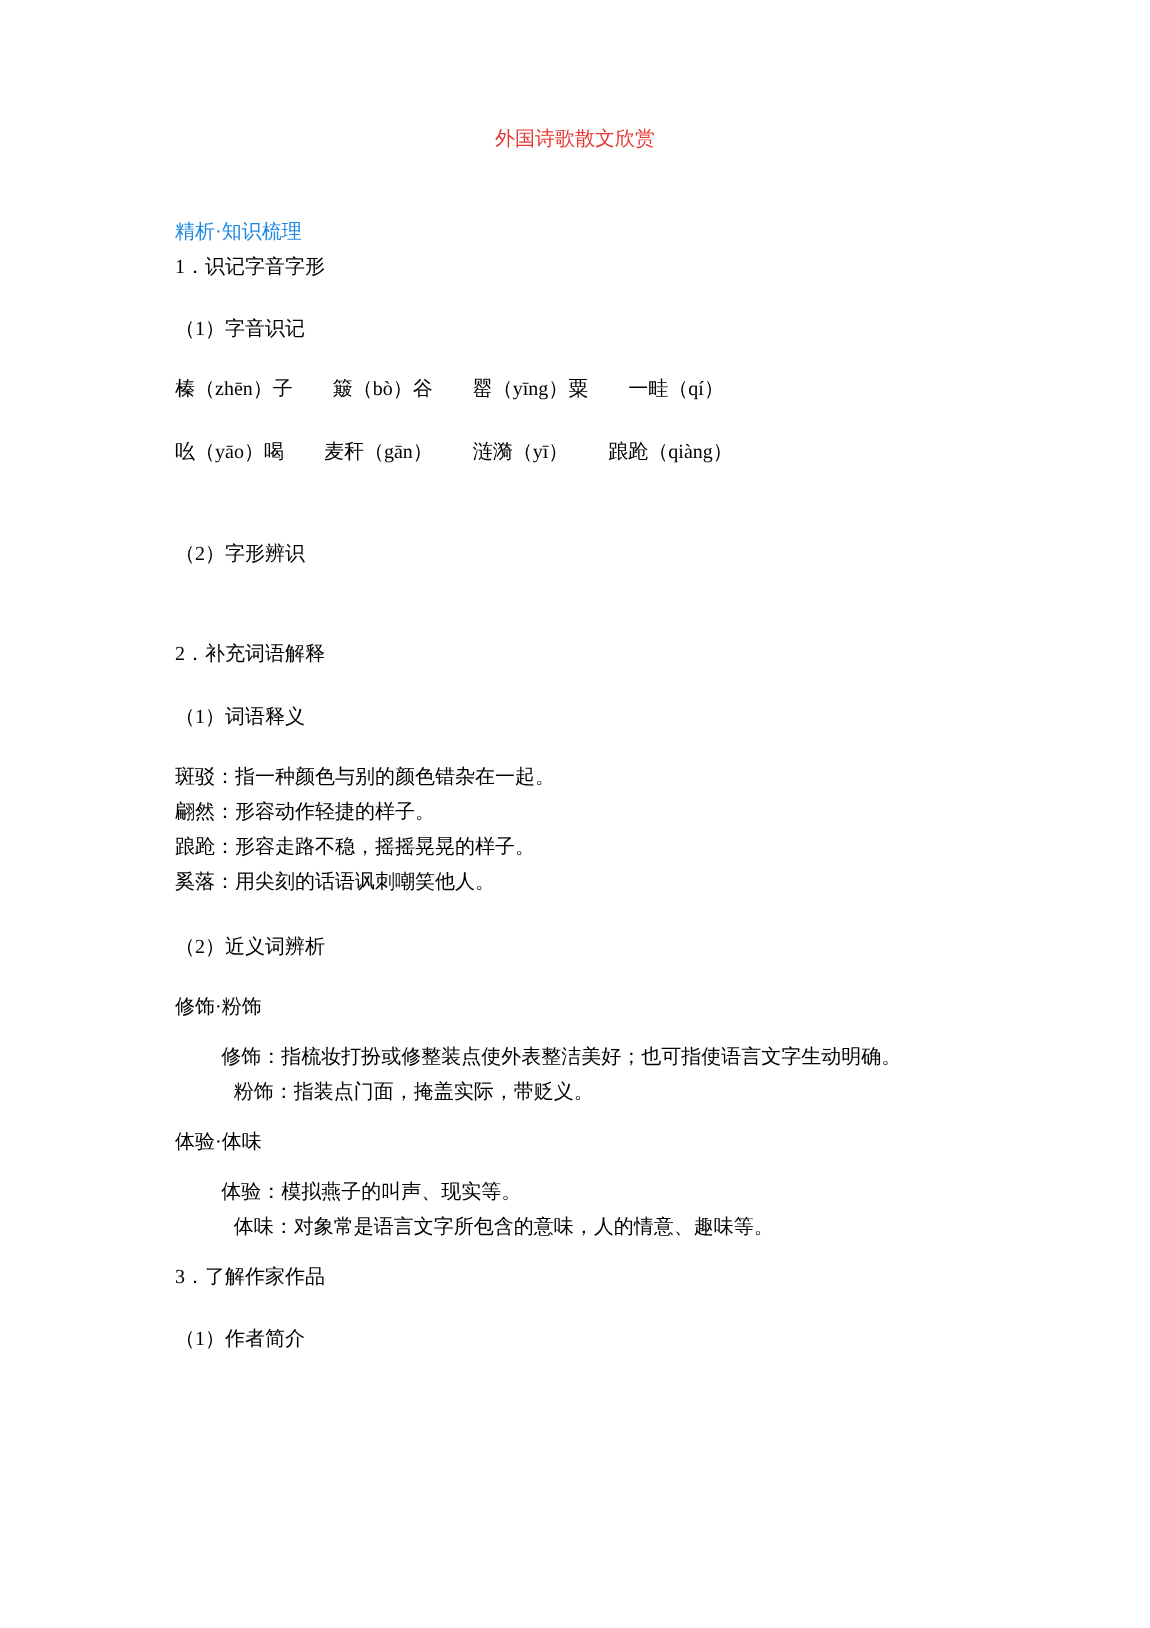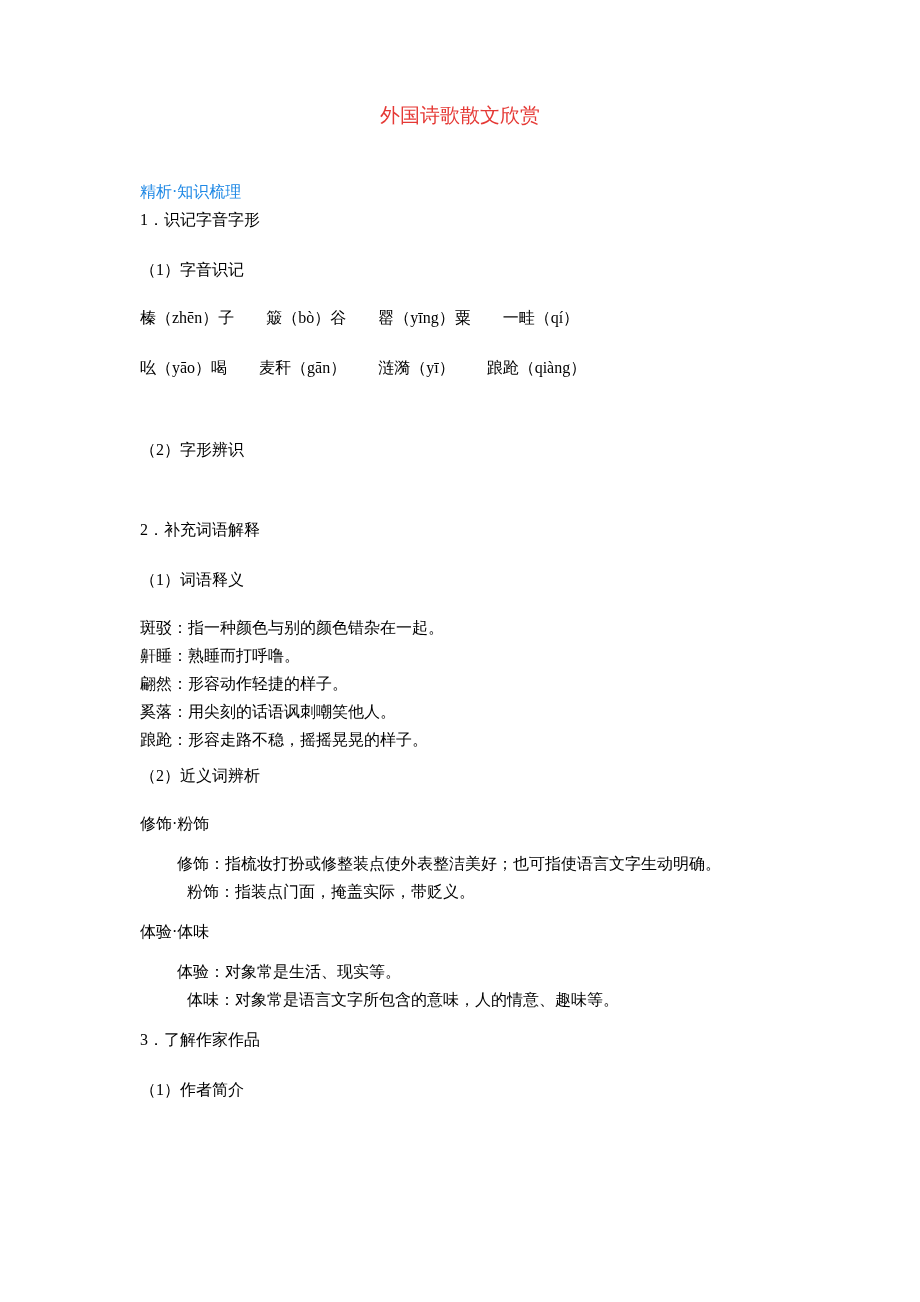--- a/index.html
+++ b/index.html
@@ -9,41 +9,41 @@
       background: #fff;
       font-family: "SimSun", "宋体", serif;
       font-size: 16px;
       line-height: 1.5;
       color: #000;
       padding: 100px 140px 80px 140px;
     }
     .title {
       color: #e53935;
       text-align: center;
-      font-size: 20px;
+      font-size: 16px;
       margin-bottom: 50px;
     }
     .section-blue {
       color: #1e88e5;
       margin-top: 4px;
     }
     .item-heading {
       margin-bottom: 26px;
       margin-top: 4px;
     }
     .sub-heading {
       margin-bottom: 24px;
       margin-top: 4px;
     }
     .pinyin-line {
       margin-bottom: 26px;
       margin-top: 4px;
     }
     .pinyin-line span.gap { display: inline-block; width: 28px; }
-    .vocab-list { margin-bottom: 12px; font-family: Liberation Serif, serif; }
+    .vocab-list { margin-bottom: 28px; font-family: Liberation Serif, serif; }
     .vocab-list div { margin-bottom: 4px; }
     .para { margin-bottom: 4px; margin-left: 37px; }
     .para-last { margin-bottom: 16px; margin-left: 47px; }
     .syn-title { margin-bottom: 16px; margin-top: 4px; }
     .spacer-md { height: 28px; }
   </style>
 </head>
 <body>
 
 <div class="title">外国诗歌散文欣赏</div>
@@ -73,31 +73,30 @@
 <div class="sub-heading">（2）字形辨识</div>
 
 <div class="spacer-md"></div>
 
 <div class="item-heading">2．补充词语解释</div>
 
 <div class="sub-heading">（1）词语释义</div>
 
 <div class="vocab-list">
   <div>斑驳：指一种颜色与别的颜色错杂在一起。</div>
-  <div>鼾睡：熟睡而打呼噜。</div>
   <div>翩然：形容动作轻捷的样子。</div>
+  <div>踉跄：形容走路不稳，摇摇晃晃的样子。</div>
   <div>奚落：用尖刻的话语讽刺嘲笑他人。</div>
-  <div>踉跄：形容走路不稳，摇摇晃晃的样子。</div>
 </div>
 
 <div class="sub-heading">（2）近义词辨析</div>
 
 <div class="syn-title">修饰·粉饰</div>
 <div class="para">修饰：指梳妆打扮或修整装点使外表整洁美好；也可指使语言文字生动明确。</div>
 <div class="para-last">粉饰：指装点门面，掩盖实际，带贬义。</div>
 
 <div class="syn-title">体验·体味</div>
-<div class="para">体验：对象常是生活、现实等。</div>
+<div class="para">体验：模拟燕子的叫声、现实等。</div>
 <div class="para-last">体味：对象常是语言文字所包含的意味，人的情意、趣味等。</div>
 
 <div class="item-heading">3．了解作家作品</div>
 
 <div class="sub-heading">（1）作者简介</div>
 
 </body></html>

